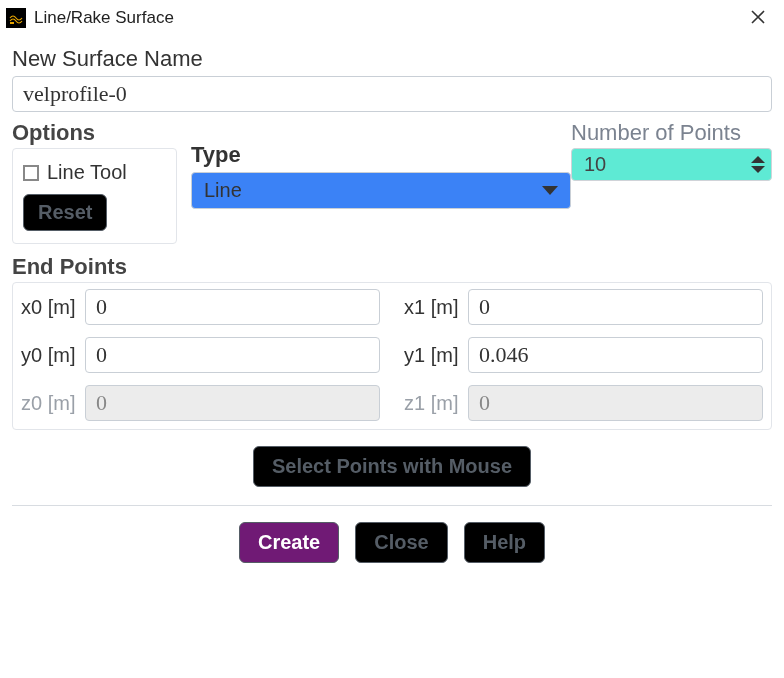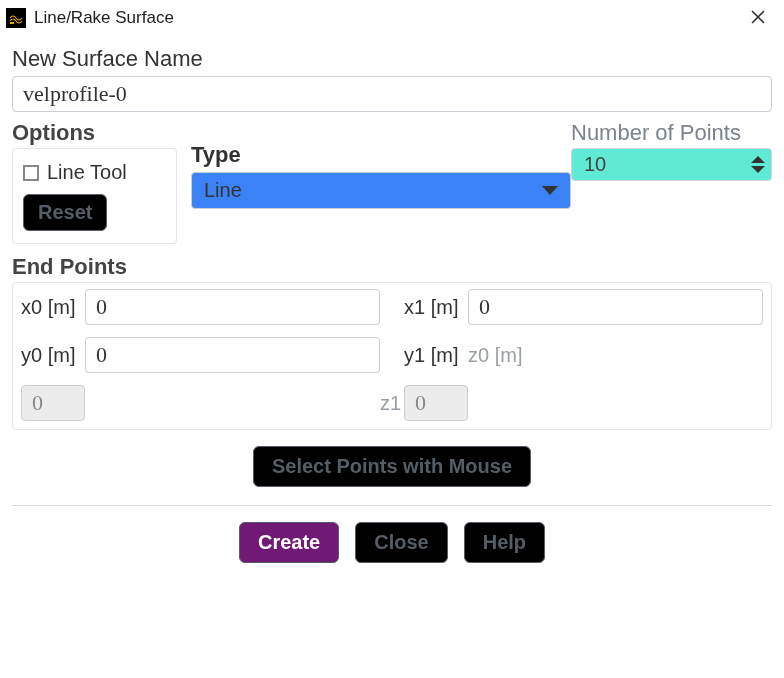--- a/index.html
+++ b/index.html
@@ -283,20 +283,21 @@
       <div class="ep-label">x0 [m]</div>
       <input class="text-input" value="0" style="">
       <div class="gap"></div>
       <div class="ep-label">x1 [m]</div>
       <input class="text-input" value="0" style="">
 
       <div class="ep-label">y0 [m]</div>
       <input class="text-input" value="0" style="">
       <div class="gap"></div>
       <div class="ep-label">y1 [m]</div>
+      <input class="text-input" value="0.046" style="">
 
       <div class="ep-label disabled">z0 [m]</div>
       <input class="text-input disabled" disabled="" value="0" style="">
       <div class="gap"></div>
       <div class="ep-label disabled">z1 [m]</div>
       <input class="text-input disabled" disabled="" value="0" style="">
     </div>
   </div>
 
   <div class="select-mouse-row">

